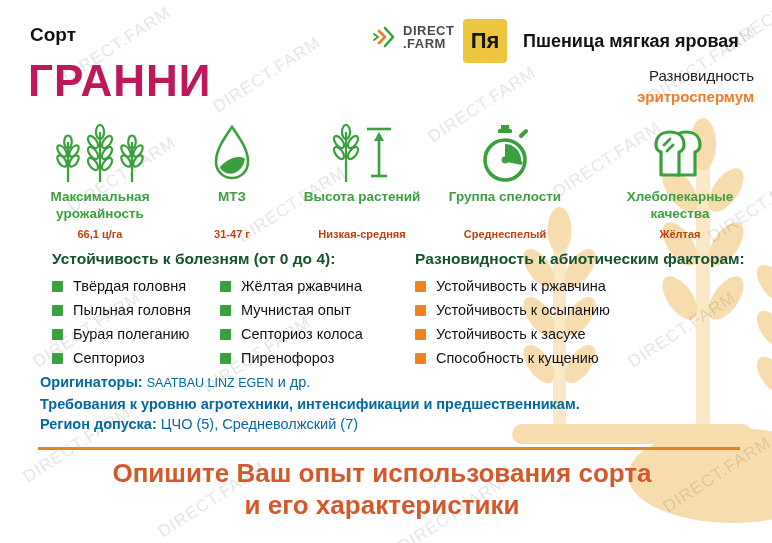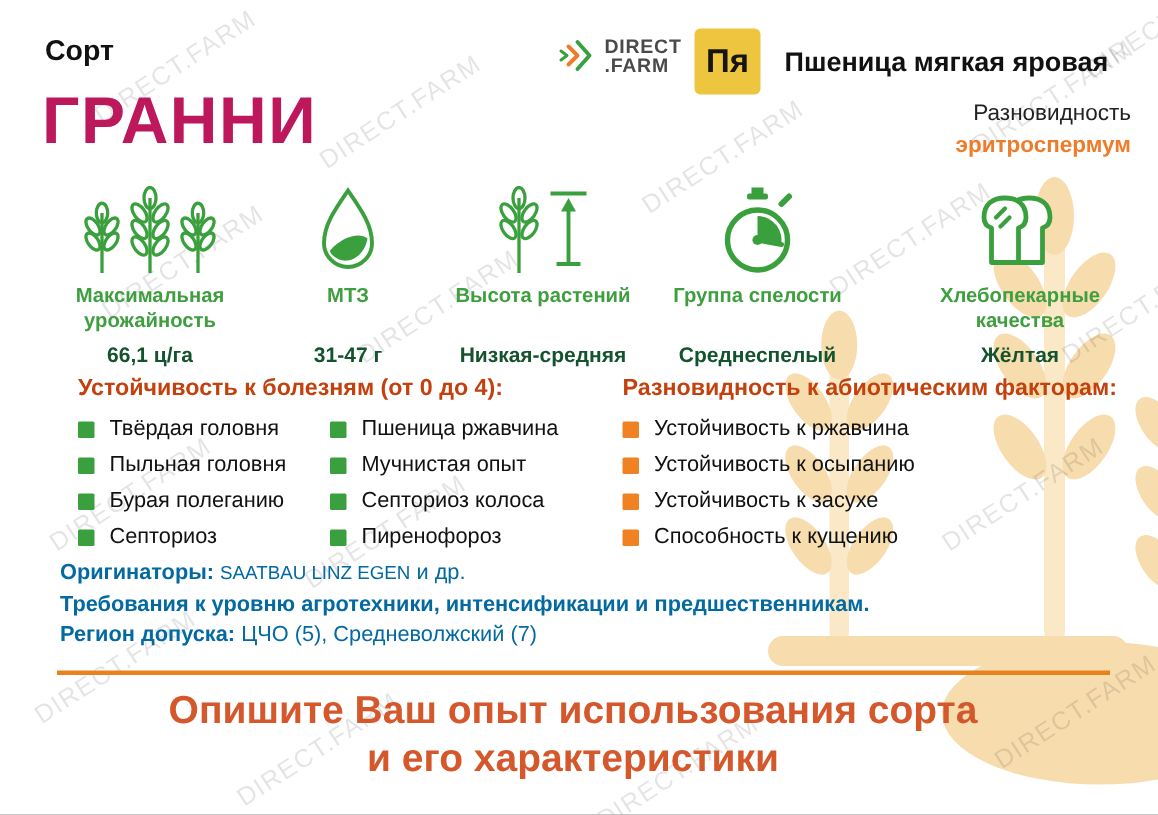--- a/index.html
+++ b/index.html
@@ -22,25 +22,25 @@
       border-radius:4px; display:flex; align-items:center; justify-content:center;
       font-size:22px; font-weight:bold; color:#151515;}
   .crop-title{position:absolute; left:523px; top:31px; font-size:18px; font-weight:bold; color:#111;}
   .subtype-label{position:absolute; right:18px; top:67px; font-size:15px; color:#222;}
   .subtype-value{position:absolute; right:18px; top:88px; font-size:15px; font-weight:bold; color:#ee7d2b;}
 
   
   .stat{position:absolute; top:120px; width:160px; text-align:center;}
   .stat-icon{height:64px; display:flex; align-items:flex-end; justify-content:center;}
   .stat-label{margin-top:4px; min-height:34px; font-size:13.5px; font-weight:bold; color:#3f9e3f; line-height:17px;}
-  .stat-value{margin-top:6px; font-size:14px; font-weight:bold; color:#14532d;}
+  .stat-value{margin-top:6px; font-size:11px; font-weight:bold; color:#c2410c;}
 
   
   .section{position:absolute; top:250px;}
-  .section h3{margin:0 0 10px 0; font-size:15.5px; font-weight:bold; color:#c2410c;}
+  .section h3{margin:0 0 10px 0; font-size:15.5px; font-weight:bold; color:#14532d;}
   .list{display:flex; flex-direction:column; gap:8px;}
   .cols{display:flex; }
   .item{display:flex; align-items:center; font-size:14.5px; color:#111; white-space:nowrap;}
   .bullet{width:11px; height:11px; margin-right:10px; border-radius:1px; flex:0 0 auto;}
   .bullet.g{background:#3a9f3e;}
   .bullet.o{background:#f08223;}
 
   
   .footnotes{position:absolute; left:40px; top:372px; width:640px; font-size:14.5px; color:#0369a1; line-height:20.5px;}
   .footnotes b{font-weight:bold;}
@@ -244,21 +244,21 @@
             <span>Бурая полеганию</span>
           </div>
         <div class="item">
             <span class="bullet g"></span>
             <span>Септориоз</span>
           </div>
       </div>
       <div class="list">
         <div class="item">
             <span class="bullet g"></span>
-            <span>Пшеница ржавчина</span>
+            <span>Жёлтая ржавчина</span>
           </div>
         <div class="item">
             <span class="bullet g"></span>
             <span>Мучнистая опыт</span>
           </div>
         <div class="item">
             <span class="bullet g"></span>
             <span>Септориоз колоса</span>
           </div>
         <div class="item">

